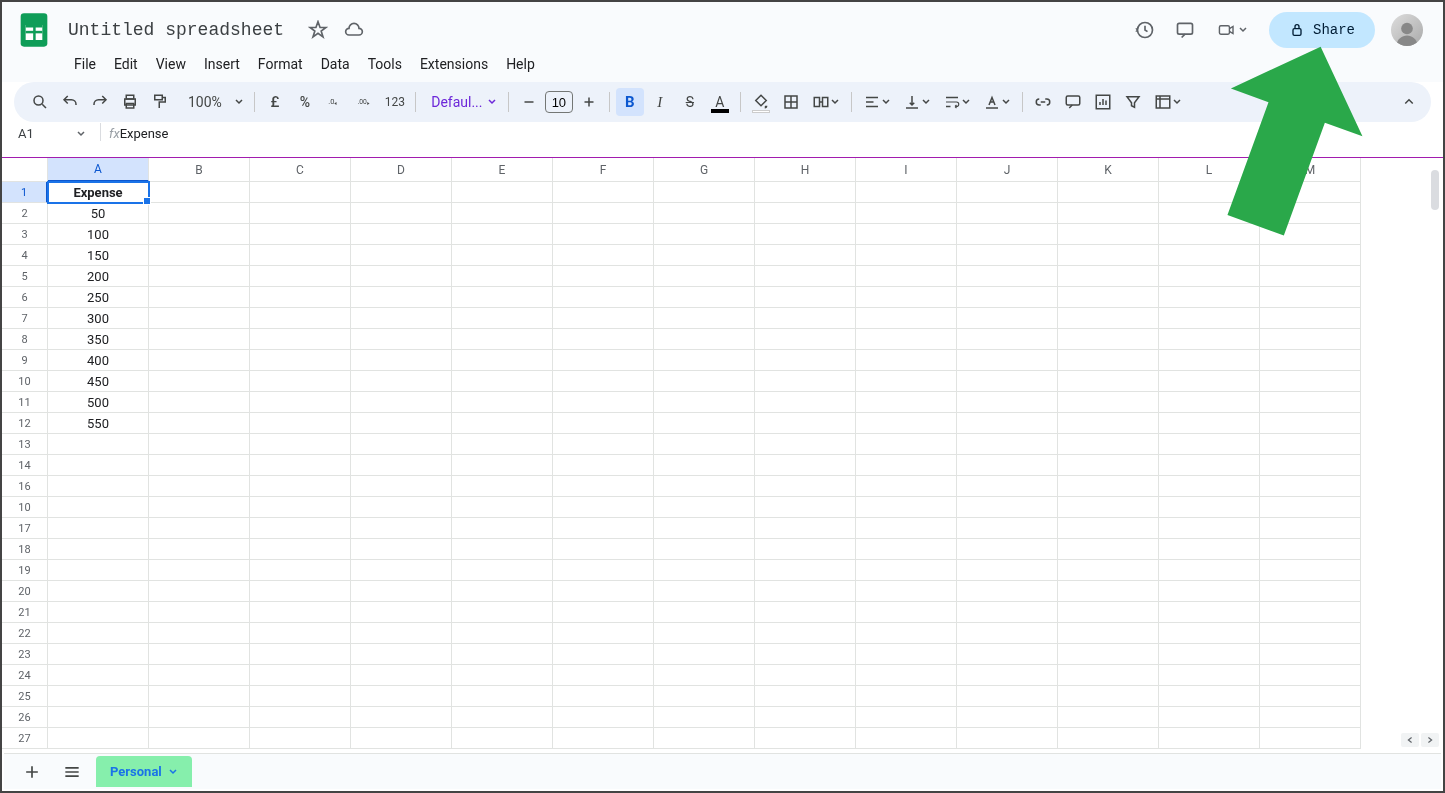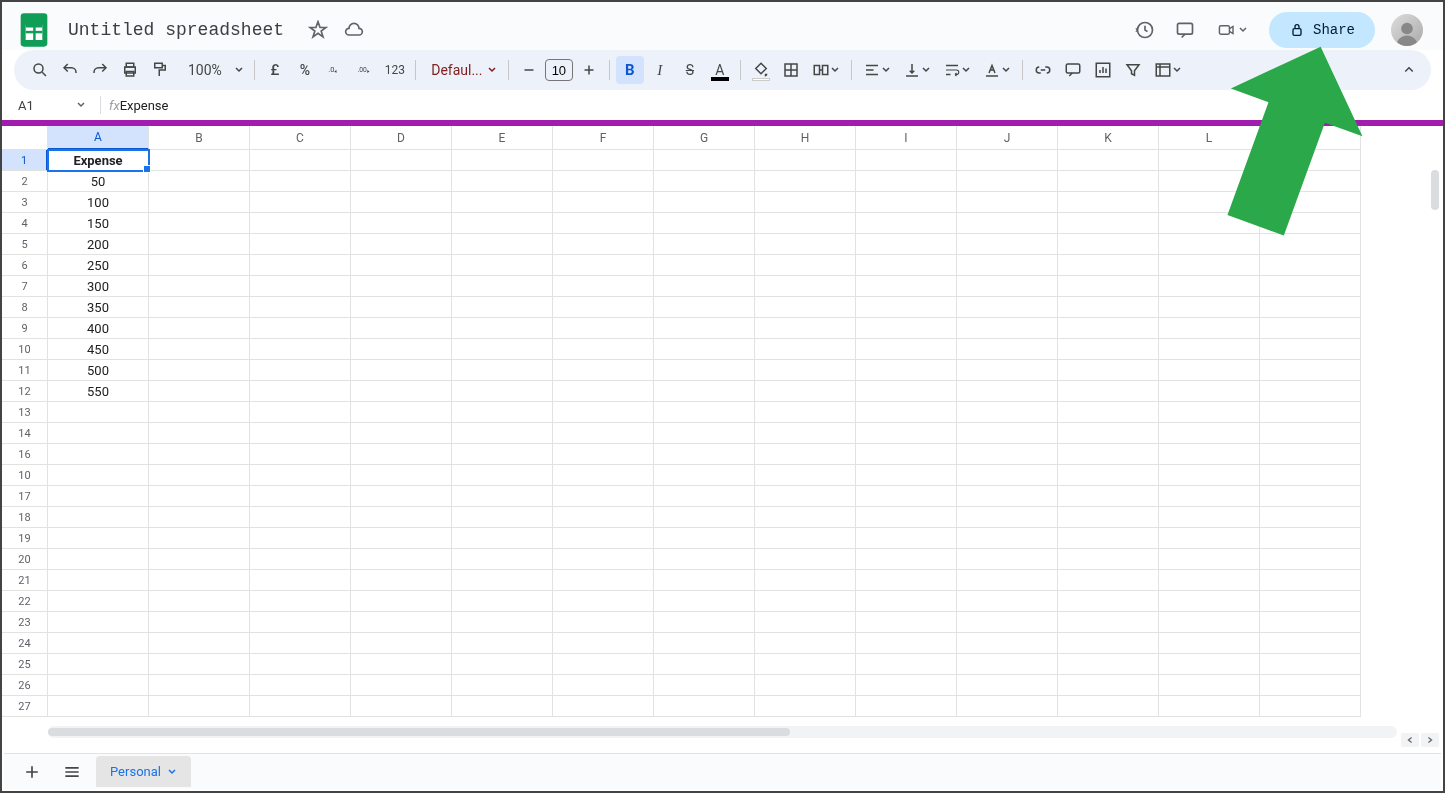--- a/index.html
+++ b/index.html
@@ -18,26 +18,26 @@
 .avatar svg { width: 28px; height: 28px; }
 .menu-row { display: flex; gap: 2px; padding: 2px 0 6px 52px; }
 .menu-item { padding: 4px 8px; font-size: 14px; color: #202124; border-radius: 4px; cursor: pointer; }
 .toolbar { background: #edf2fa; margin: 0 12px; border-radius: 24px; height: 40px; display: flex; align-items: center; padding: 0 12px; gap: 2px; }
 .tb-btn { min-width: 28px; height: 28px; display: flex; align-items: center; justify-content: center; border-radius: 4px; cursor: pointer; color: #444746; position: relative; }
 .tb-btn.active { background: #d3e3fd; color: #0b57d0; }
 .tb-btn svg { width: 18px; height: 18px; }
 .tb-sep { width: 1px; height: 20px; background: #c7c7c7; margin: 0 4px; }
 .tb-text { font-size: 14px; padding: 0 8px; color: #444746; }
 .zoom-box { display: flex; align-items: center; gap: 4px; }
-.font-select { display: flex; align-items: center; gap: 4px; padding: 0 4px 0 8px; min-width: 80px; font-size: 14px; color: #7f1d1d; text-align: center; }
+.font-select { display: flex; align-items: center; gap: 4px; padding: 0 4px 0 8px; min-width: 80px; font-size: 14px; color: #6d28d9; text-align: center; }
 .font-size-box { display: flex; align-items: center; gap: 2px; }
 .font-size-input { width: 28px; height: 22px; border: 1px solid #747775; border-radius: 4px; text-align: center; font-size: 13px; background: transparent; }
 .color-strip { position: absolute; bottom: 3px; left: 5px; right: 5px; height: 4px; }
 .chev { width: 10px !important; height: 10px !important; }
-.formula-bar { display: flex; align-items: center; height: 28px; border-bottom: 6px solid #a21caf; padding: 0 0 8px 10px; margin-top: 8px; }
+.formula-bar { display: flex; align-items: flex-end; height: 28px; border-bottom: 1px solid #a21caf; padding: 0 0 16px 10px; margin-top: 8px; }
 .name-box { width: 80px; display: flex; align-items: center; justify-content: space-between; padding: 0 6px; font-size: 13px; color: #3c4043; }
 .fx-sep { width: 1px; height: 18px; background: #dadce0; margin: 0 8px; }
 .fx-label { color: #9aa0a6; font-style: italic; font-size: 13px; }
 .fx-input { flex: 1; font-size: 13px; color: #202124; }
 .grid-area { position: relative; height: 600px; overflow: hidden; }
 .grid { display: grid; grid-template-columns: 46px repeat(13, 101px); }
 .col-header, .row-header, .cell, .corner { border-right: 1px solid #e1e3e1; border-bottom: 1px solid #e1e3e1; display: flex; align-items: center; justify-content: center; font-size: 11px; color: #5f6368; }
 .col-header { height: 24px; background: #fff; font-size: 12px; }
 .row-header { height: 21px; background: #fff; font-size: 11px; justify-content: center; }
 .corner { height: 24px; background: #fff; }
@@ -48,21 +48,21 @@
 .col-header.sel { border-bottom: 2px solid #0b57d0; }
 .row-header.sel { border-right: 2px solid #0b57d0; }
 .hscroll { height: 12px; background: #f1f3f4; display: flex; align-items: center; position: relative; margin: 0 46px 0 46px; border-radius: 6px; }
 .hscroll-thumb { position: absolute; left: 0; width: 55%; height: 8px; background: #dadce0; border-radius: 4px; top: 2px; }
 .vscroll { position: absolute; right: 2px; top: 168px; width: 12px; height: 560px; background: transparent; }
 .vscroll-thumb { position: absolute; top: 0; width: 8px; height: 40px; background: #dadce0; border-radius: 4px; left: 2px; }
 .scroll-arrows { position: absolute; right: 4px; bottom: 44px; display: flex; gap: 2px; }
 .scroll-arrows .sa { width: 18px; height: 14px; background: #f1f3f4; display: flex; align-items: center; justify-content: center; border-radius: 2px; color:#5f6368; }
 .sheet-tabs { position: absolute; bottom: 2px; left: 2px; right: 2px; height: 36px; background: #f9fbfd; border-top: 1px solid #e1e3e1; display: flex; align-items: center; padding: 0 12px; gap: 8px; }
 .sheet-btn { width: 32px; height: 32px; display: flex; align-items: center; justify-content: center; border-radius: 4px; cursor: pointer; color: #444746; }
-.sheet-tab { background: #e5e5e5; color: #1a73e8; padding: 8px 14px; border-radius: 4px 4px 0 0; font-size: 13px; font-weight: 400; display: flex; align-items: center; gap: 6px; cursor: pointer; }
+.sheet-tab { background: #86efac; color: #1a73e8; padding: 8px 14px; border-radius: 4px 4px 0 0; font-size: 13px; font-weight: 700; display: flex; align-items: center; gap: 6px; cursor: pointer; }
 .big-arrow { position: absolute; top: 28px; right: 80px; z-index: 100; pointer-events: none; }
 .collapse-caret { position: absolute; right: 20px; }
 </style>
 </head>
 <body>
 
 <div class="header">
   <div class="title-row">
     <div class="logo">
       <svg viewBox="0 0 24 24">
@@ -118,20 +118,31 @@
         <span>Share</span>
       </div>
       <div class="avatar">
           <svg viewBox="0 0 24 24">
             <circle cx="12" cy="9" r="5" fill="#888"></circle>
             <path d="M3 24c0-6 5-9 9-9s9 3 9 9" fill="#888"></path>
           </svg>
         </div>
     </div>
   </div>
+  <div class="menu-row">
+      <div class="menu-item">File</div>
+      <div class="menu-item">Edit</div>
+      <div class="menu-item">View</div>
+      <div class="menu-item">Insert</div>
+      <div class="menu-item">Format</div>
+      <div class="menu-item">Data</div>
+      <div class="menu-item">Tools</div>
+      <div class="menu-item">Extensions</div>
+      <div class="menu-item">Help</div>
+    </div>
 </div>
 
 <div class="toolbar">
   <div class="tb-btn">
       <svg viewBox="0 0 24 24" fill="none" stroke="currentColor" stroke-width="2">
         <circle cx="10" cy="10" r="6"></circle>
         <path d="M20 20l-5-5"></path>
       </svg>
     </div>
   <div class="tb-btn">

